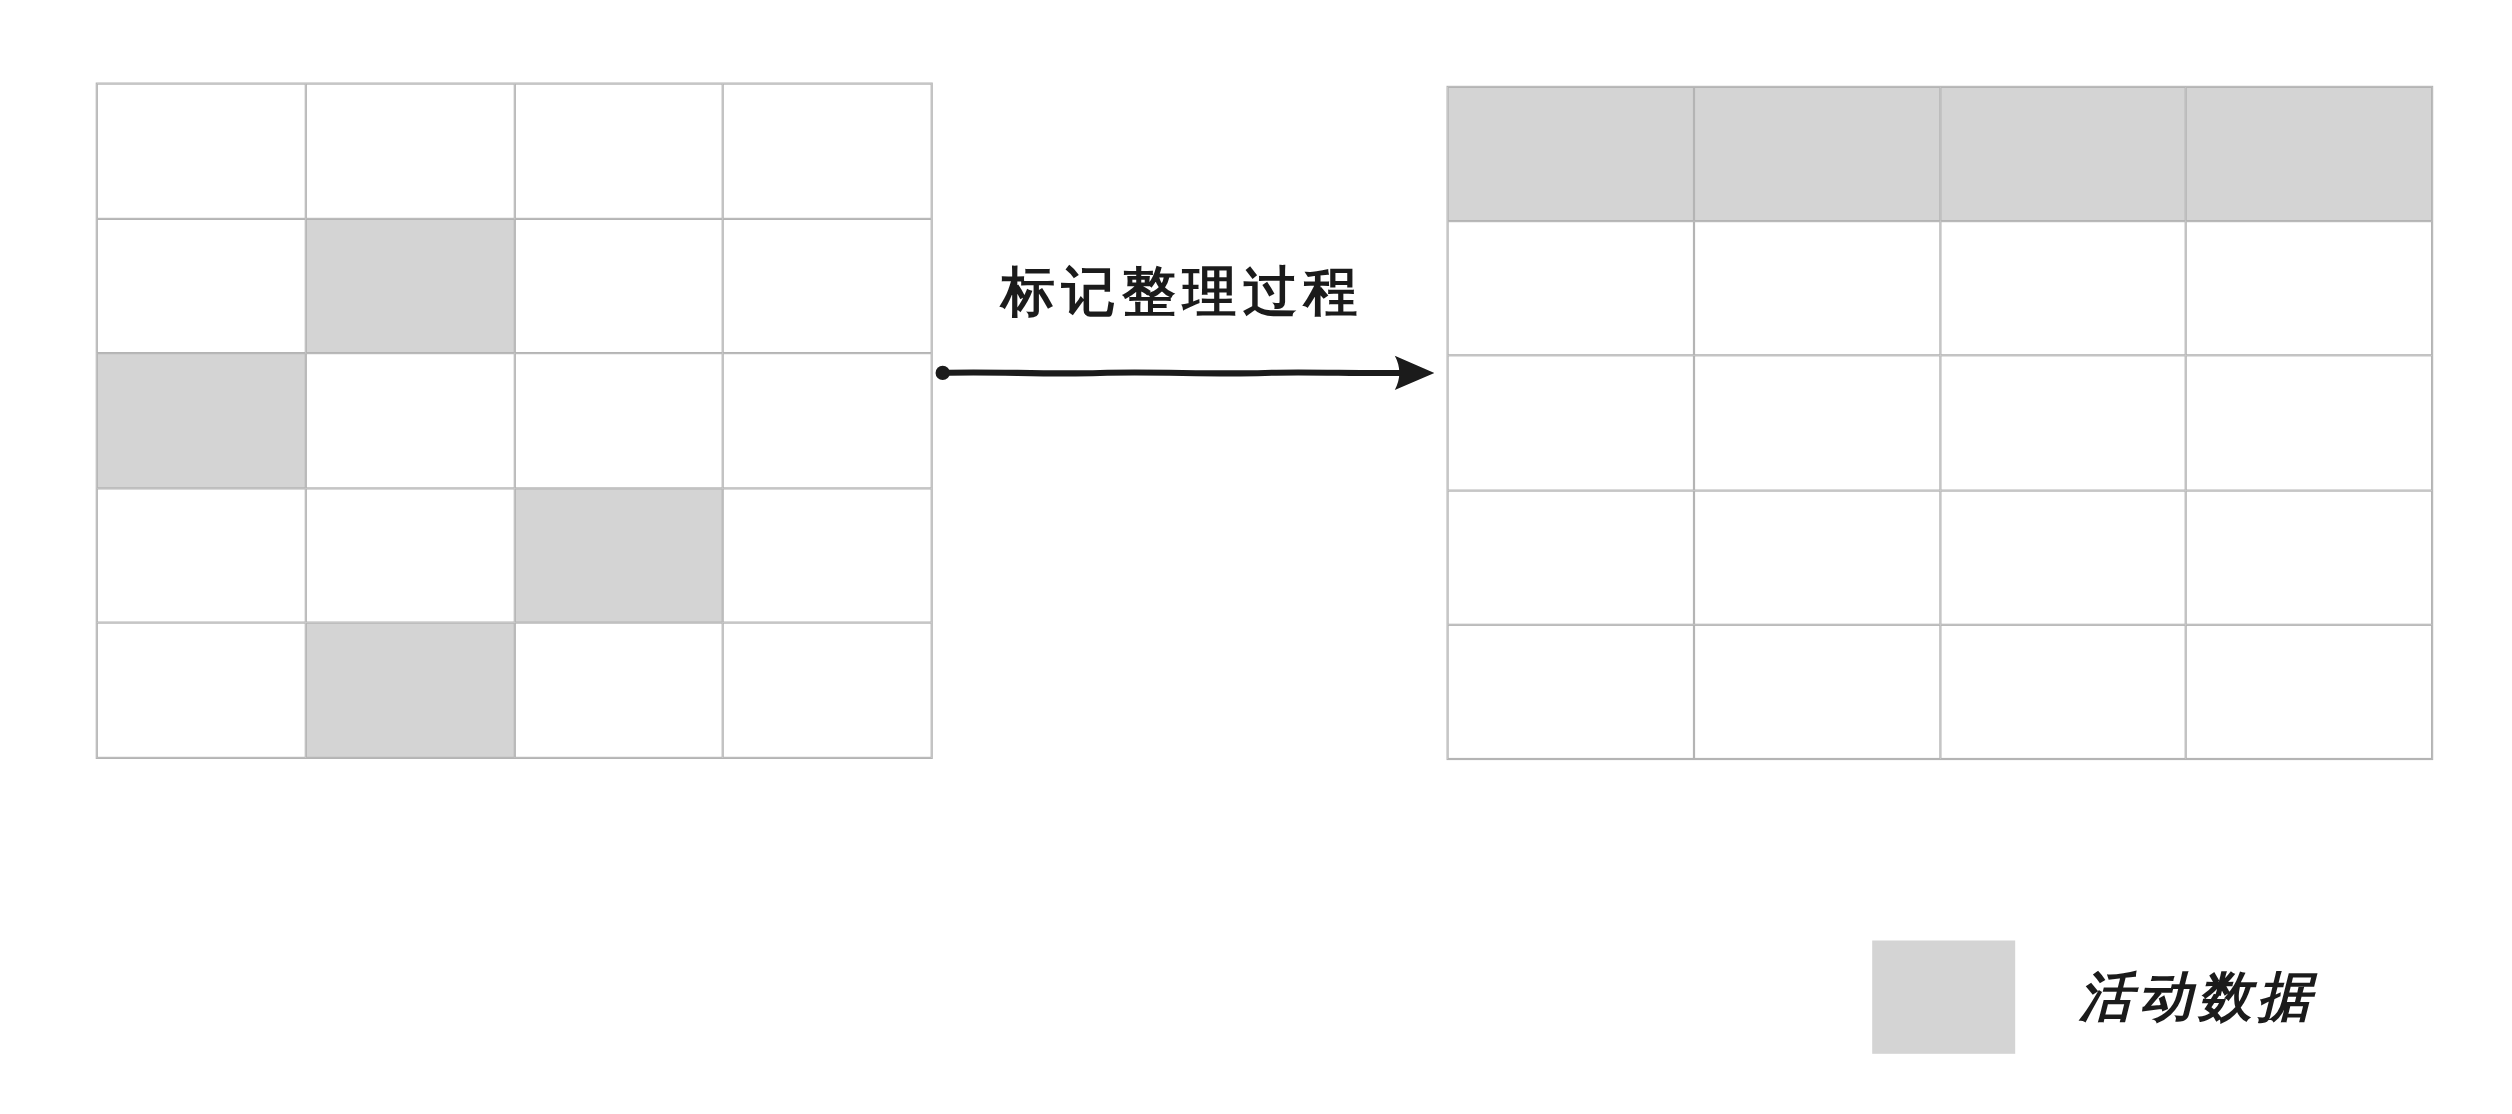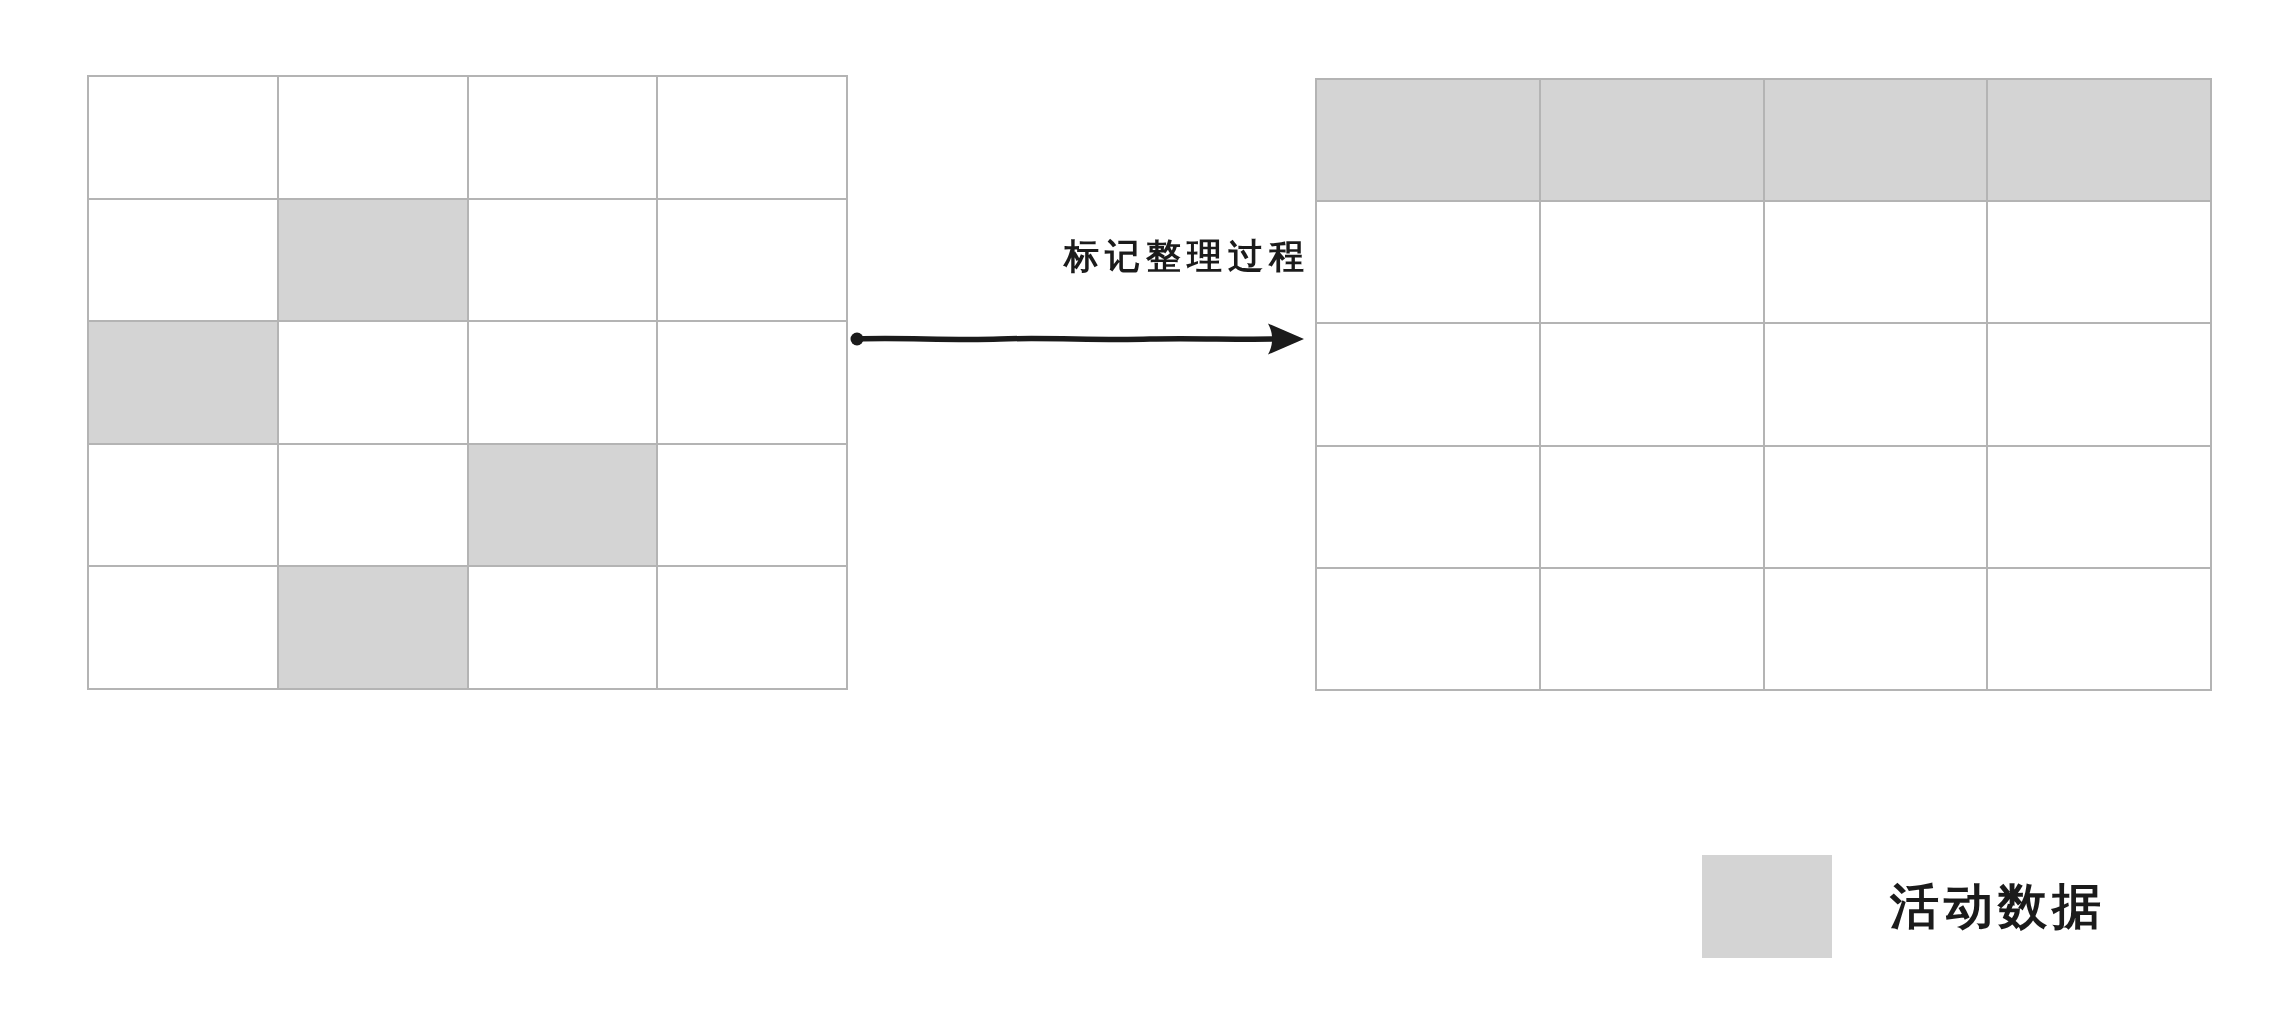--- a/index.html
+++ b/index.html
@@ -42,22 +42,22 @@
   .cell.active {
     background: var(--active-fill, #d4d4d4);
   }
 
   
   .arrow-label {
     position: absolute;
     left: 840px;
     top: 233px;
     width: 470px;
-    text-align: right;
-    font-size: 35px;
+    text-align: center;
+    font-size: 49px;
     font-weight: 600;
     letter-spacing: 6px;
     color: var(--ink, #1b1b1b);
     white-space: nowrap;
   }
   .arrow-svg {
     position: absolute;
     left: 840px;
     top: 314px;
     width: 470px;
@@ -65,20 +65,21 @@
   }
 
   
   .legend {
     position: absolute;
     left: 1702px;
     top: 855px;
     display: flex;
     align-items: center;
     gap: 58px;
+    font-style: italic;
   }
   .legend-swatch {
     width: 130px;
     height: 103px;
     background: var(--active-fill, #d4d4d4);
   }
   .legend-label {
     font-size: 49px;
     font-weight: 600;
     letter-spacing: 5px;

